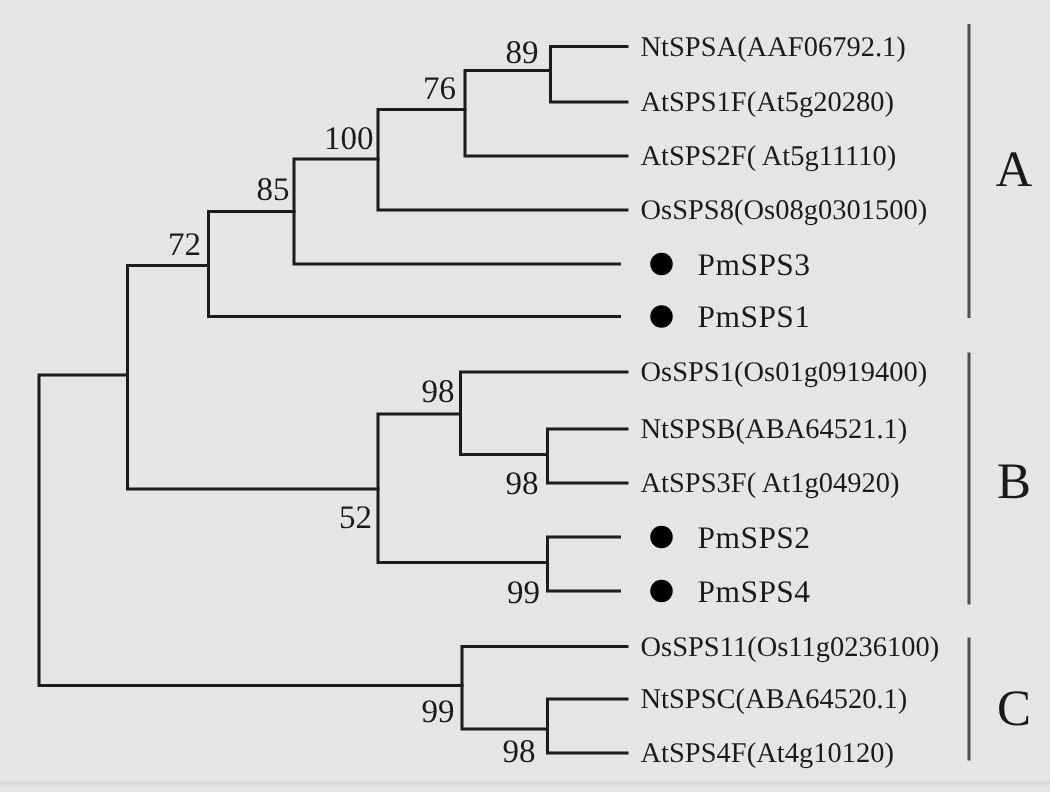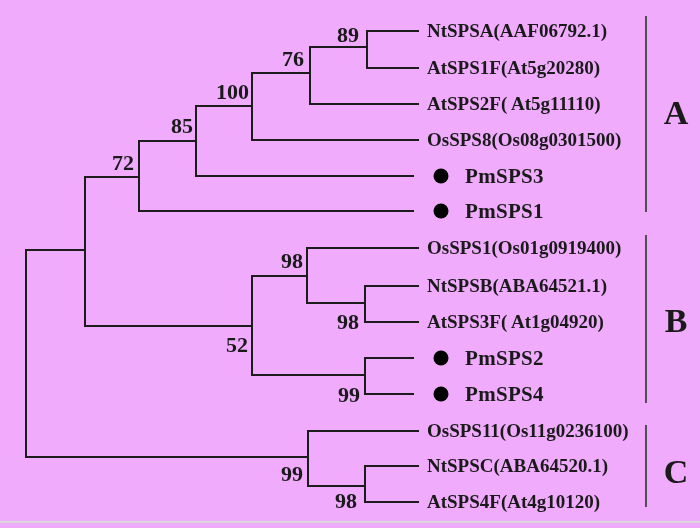--- a/index.html
+++ b/index.html
@@ -4,23 +4,22 @@
 <style>
   html, body {
     margin: 0;
     padding: 0;
     background: #ffffff;
   }
   #figure {
     position: relative;
     width: 700px;
     height: 528px;
-    background: #f0abfc;
+    background: #e5e5e5;
     font-family: "Liberation Serif", "DejaVu Serif", serif;
-    font-weight: bold;
   }
   svg { display: block; }
   .branch {
     fill: none;
     stroke: #1c1c1c;
     stroke-width: 2;
     stroke-linecap: square;
     stroke-linejoin: miter;
   }
   .leaf-label {

